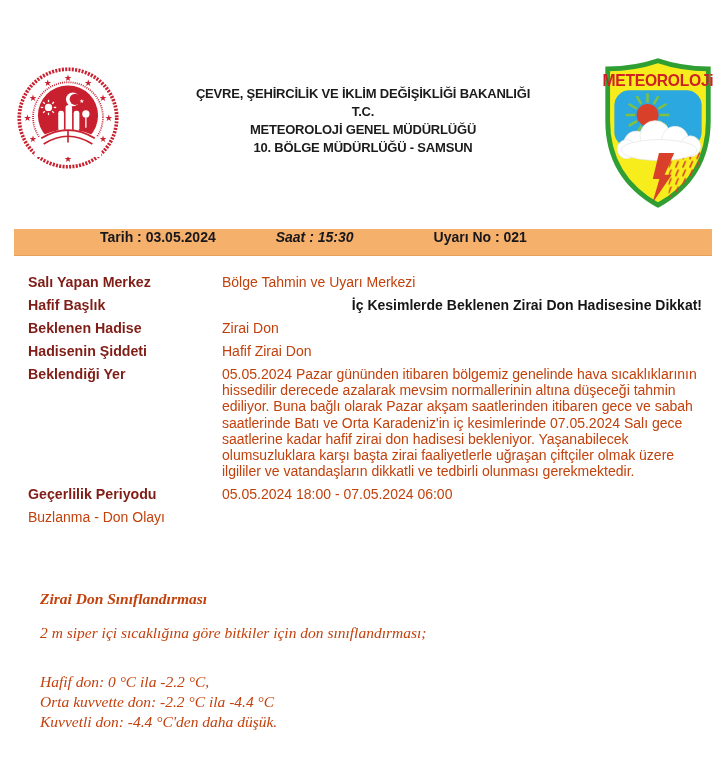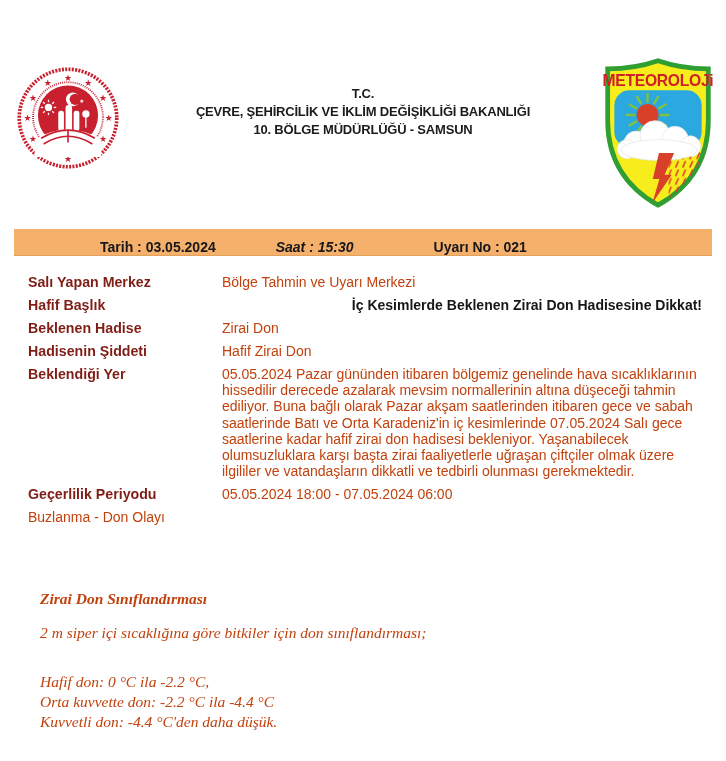--- a/index.html
+++ b/index.html
@@ -17,21 +17,21 @@
   .header-text{
     position:absolute;top:85px;left:103px;width:520px;
     text-align:center;font-weight:bold;font-size:13px;line-height:18px;
     color:#1b1b1b;letter-spacing:-0.2px;
   }
 
   
   .banner{
     position:absolute;top:229px;left:14px;width:698px;height:26px;
     background:#f5b06b;border-bottom:1px solid #e2a05d;
-    display:flex;align-items:flex-end;
+    display:flex;align-items:flex-start;
     font-weight:bold;font-size:14px;color:#17171c;
   }
   .banner .b-date{margin-left:86px;}
   .banner .b-time{margin-left:60px;font-style:italic;}
   .banner .b-no{margin-left:80px;}
 
   
   .fields{position:absolute;top:274px;left:28px;width:674px;}
   .row{display:flex;margin-bottom:6px;}
   .row .label{
@@ -155,22 +155,23 @@
         <circle cx="26" cy="96" r="10"></circle>
           <ellipse cx="60" cy="97" rx="40" ry="11"></ellipse>
       </g>
 
       <path d="M60,100 L76,100 L66,123 L73.5,123 L53,153 L60.5,127.5 L53.5,127.5 Z" fill="#d8402a"></path>
     </g>
     <text x="59" y="29" text-anchor="middle" font-size="16.5" font-weight="bold" fill="#cf2026" letter-spacing="-0.3" font-family="Liberation Sans, sans-serif">METEOROLOJi</text>
   </svg>
 
   <div class="header-text">
+    <div>ÇEVRE, ŞEHİRCİLİK VE İKLİM DEĞİŞİKLİĞİ BAKANLIĞI</div>
     <div>T.C.</div>
-    <div>ÇEVRE, ŞEHİRCİLİK VE İKLİM DEĞİŞİKLİĞİ BAKANLIĞI</div>
+    <div>METEOROLOJİ GENEL MÜDÜRLÜĞÜ</div>
     <div>10. BÖLGE MÜDÜRLÜĞÜ - SAMSUN</div>
   </div>
 
   <div class="banner">
     <span class="b-date">Tarih : 03.05.2024</span>
     <span class="b-time">Saat : 15:30</span>
     <span class="b-no">Uyarı No : 021</span>
   </div>
 
   <div class="fields">

